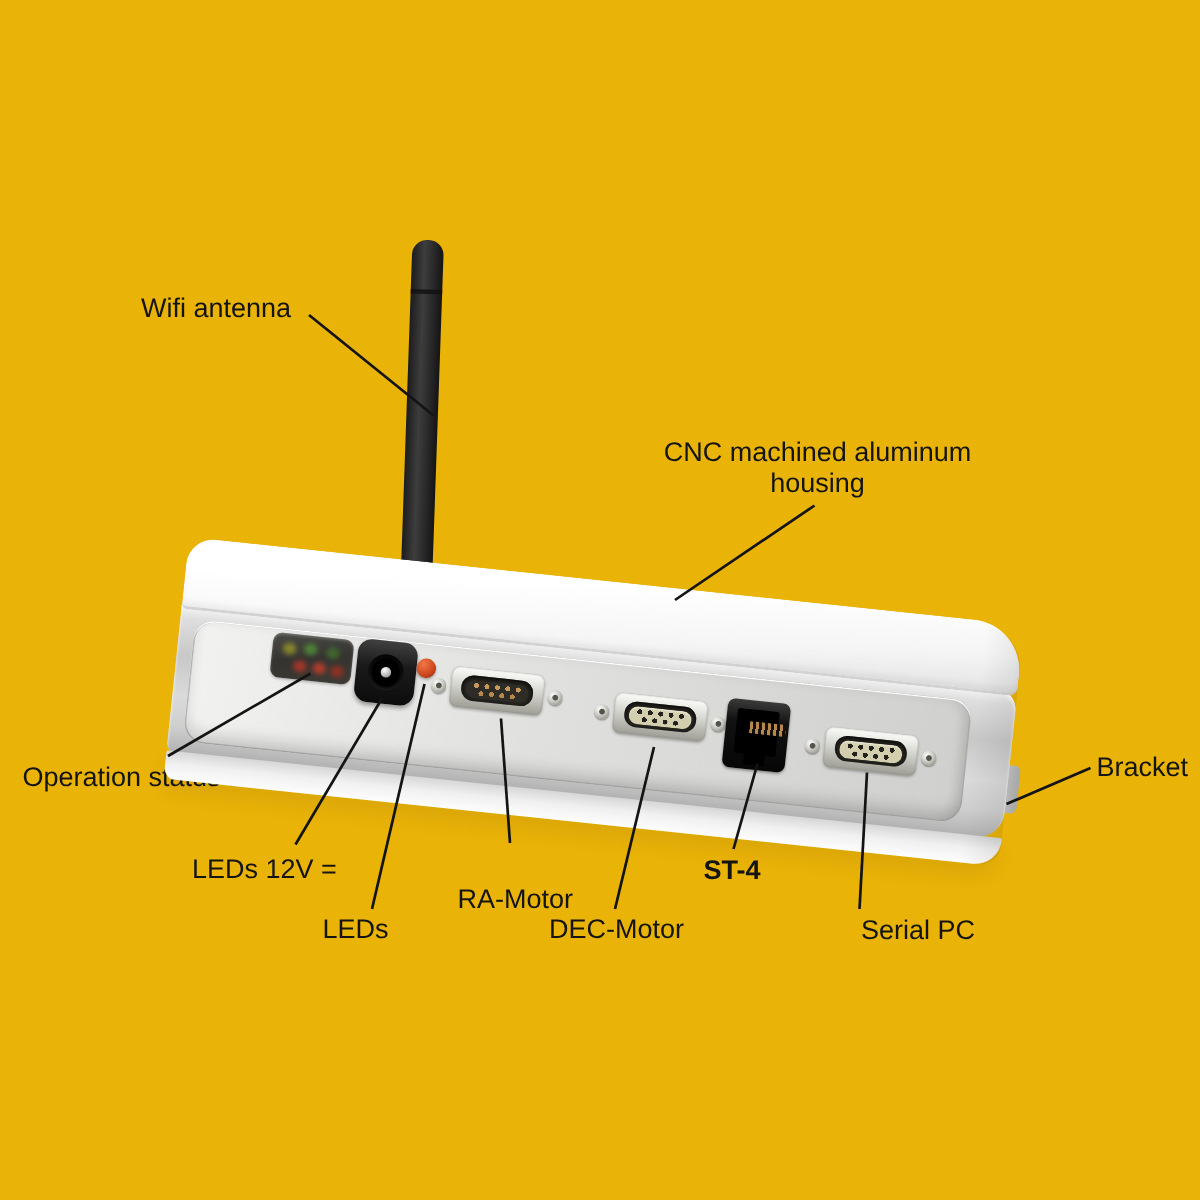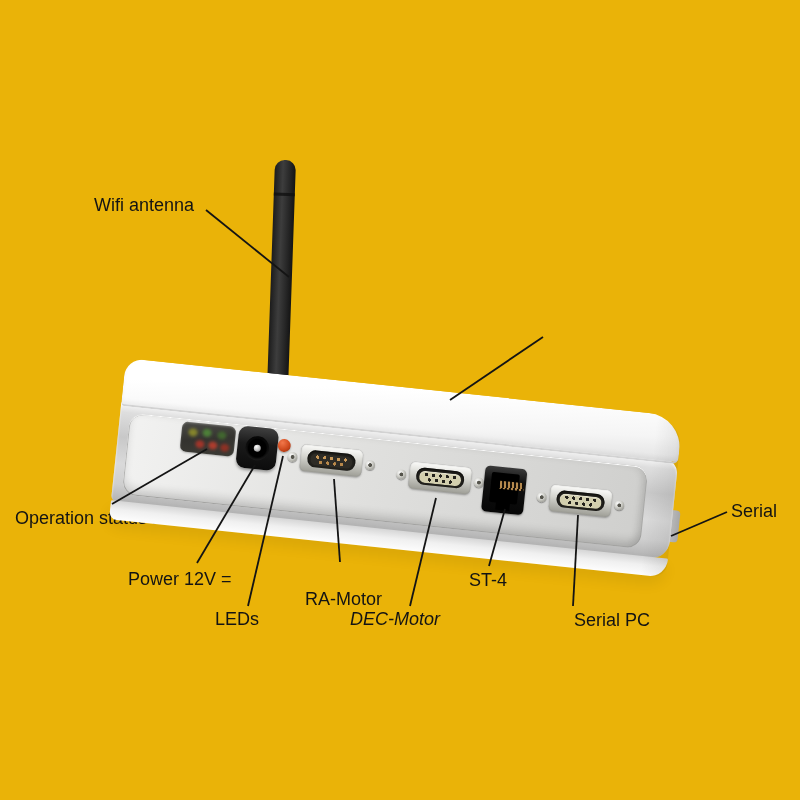--- a/index.html
+++ b/index.html
@@ -6,22 +6,22 @@
   .page{position:relative;width:800px;height:800px;background:#eab308;overflow:hidden;
         font-family:"Liberation Sans",sans-serif;color:#111;}
   
   .lbl{position:absolute;font-size:18px;line-height:21px;color:#141414;white-space:nowrap;}
   #lbl-wifi{left:94px;top:195px;}
   #lbl-cnc{left:420px;top:291px;width:250px;text-align:center;white-space:normal;}
   #lbl-leds{left:15px;top:508px;}
   #lbl-power{left:128px;top:569px;}
   #lbl-reset{left:215px;top:609px;}
   #lbl-ra{left:305px;top:589px;}
-  #lbl-dec{left:350px;top:609px;font-style:italic;}
-  #lbl-st4{left:469px;top:570px;}
+  #lbl-dec{left:366px;top:609px;}
+  #lbl-st4{left:469px;top:570px;font-weight:bold;}
   #lbl-serial{left:538px;top:610px;margin-left:36px;}
   #lbl-bracket{left:731px;top:501px;}
   #leader-lines{position:absolute;left:0;top:0;z-index:6;pointer-events:none;}
   
   .antenna{position:absolute;left:275px;top:160px;width:21px;height:224px;z-index:1;
            background:linear-gradient(90deg,#1c1c1c,#3d3d3d 40%,#262626 75%,#141414);
            border-radius:10px 10px 4px 4px;transform:rotate(2deg);transform-origin:50% 0;}
   .antenna-joint{position:absolute;left:0;top:33px;width:100%;height:3px;background:#101010;opacity:.8;}
   
   .device{position:absolute;left:126px;top:358px;width:560px;height:162px;z-index:2;
@@ -193,22 +193,23 @@
       <line x1="197" y1="563" x2="255" y2="465" stroke="#141414" stroke-width="1.8"></line>
       <line x1="248" y1="606" x2="283" y2="456" stroke="#141414" stroke-width="1.8"></line>
       <line x1="340" y1="562" x2="334" y2="479" stroke="#141414" stroke-width="1.8"></line>
       <line x1="410" y1="606" x2="436" y2="498" stroke="#141414" stroke-width="1.8"></line>
       <line x1="489" y1="566" x2="505" y2="509" stroke="#141414" stroke-width="1.8"></line>
       <line x1="573" y1="606" x2="578" y2="515" stroke="#141414" stroke-width="1.8"></line>
       <line x1="727" y1="512" x2="671" y2="536" stroke="#141414" stroke-width="1.8"></line>
     </svg>
 
   <div class="lbl" id="lbl-wifi">Wifi antenna</div>
+  <div class="lbl" id="lbl-cnc">CNC machined aluminum housing</div>
   <div class="lbl" id="lbl-leds">Operation status LEDs</div>
-  <div class="lbl" id="lbl-power">Power 12V =</div>
+  <div class="lbl" id="lbl-power">LEDs 12V =</div>
   <div class="lbl" id="lbl-reset">LEDs</div>
   <div class="lbl" id="lbl-ra">RA-Motor</div>
   <div class="lbl" id="lbl-dec">DEC-Motor</div>
   <div class="lbl" id="lbl-st4">ST-4</div>
   <div class="lbl" id="lbl-serial">Serial PC</div>
-  <div class="lbl" id="lbl-bracket">Serial</div>
+  <div class="lbl" id="lbl-bracket">Bracket</div>
 
 </div>
 
 </body></html>

